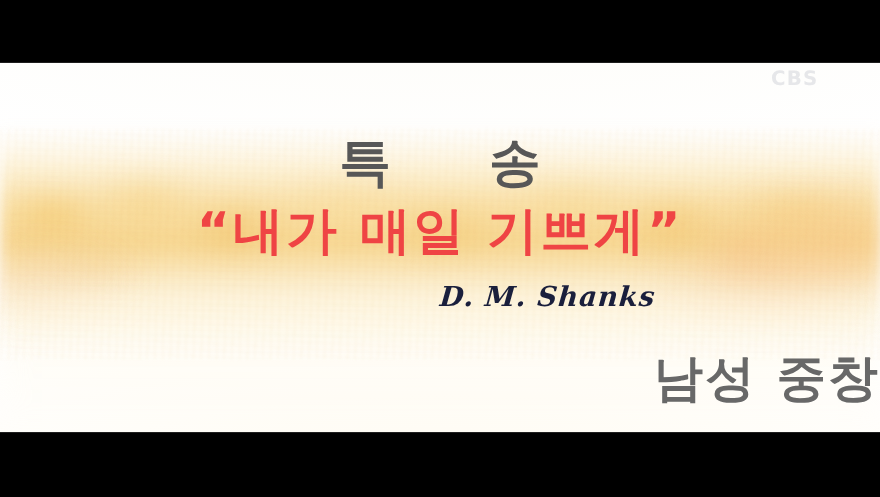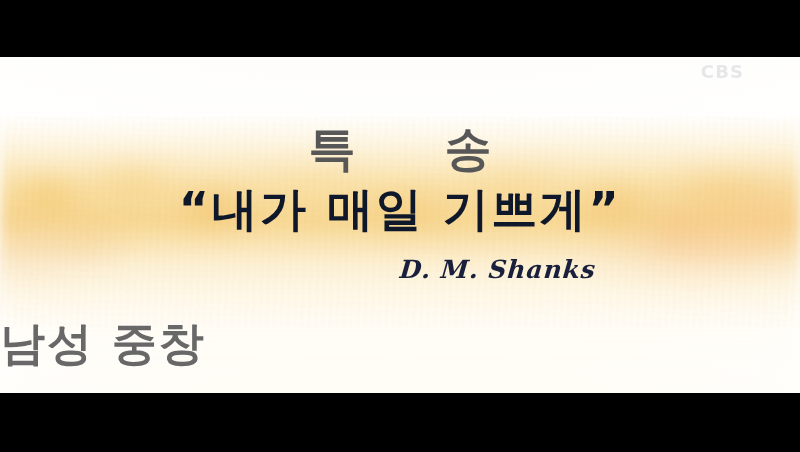--- a/index.html
+++ b/index.html
@@ -161,21 +161,21 @@
   .song-title {
     position: absolute;
     left: 0;
     top: 129px;
     width: 800px;
     text-align: center;
     font-size: 46px;
     line-height: 1;
     font-weight: 700;
     letter-spacing: 0.055em;
-    color: #0f172a;
+    color: #ef4444;
     white-space: pre;
   }
 
   .composer-credit {
     position: absolute;
     left: 0;
     top: 200px;
     width: 800px;
     text-align: center;
     padding-left: 196px;
@@ -189,21 +189,21 @@
     color: #1a1f3c;
     transform: skewX(-5deg);
     white-space: pre;
   }
 
   .ensemble-label {
     position: absolute;
     left: 0;
     top: 264px;
     width: 800px;
-    text-align: left;
+    text-align: right;
     font-size: 45px;
     line-height: 1;
     font-weight: 700;
     letter-spacing: 0.045em;
     color: #686868;
     white-space: pre;
   }
 
   
   .corner-watermark {

